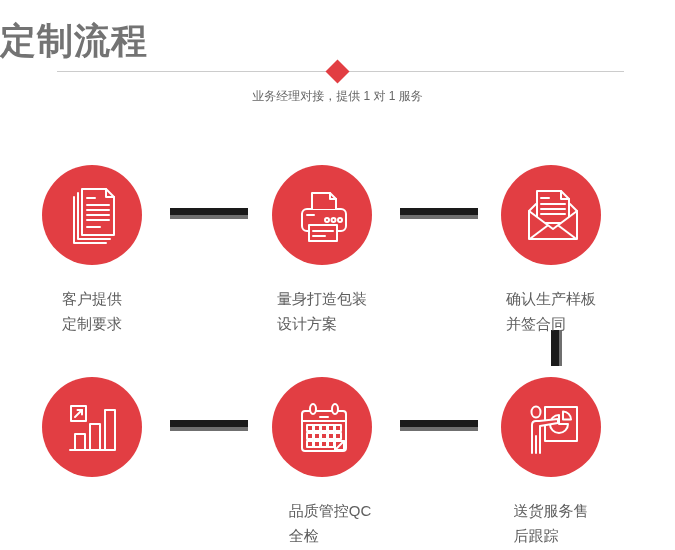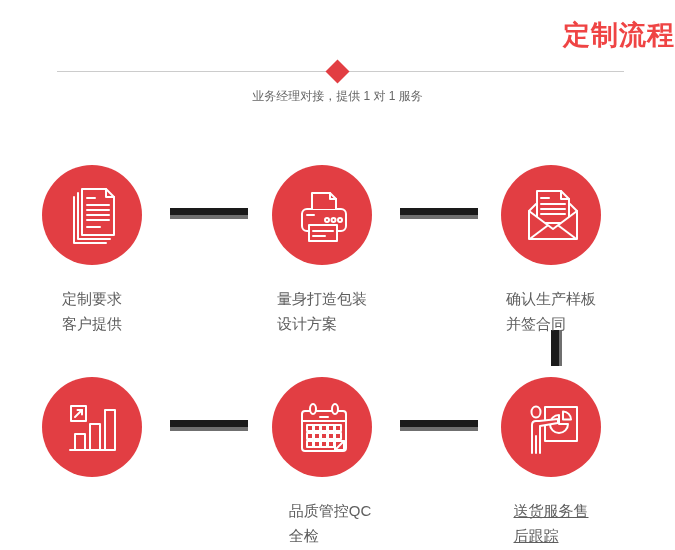--- a/index.html
+++ b/index.html
@@ -1,20 +1,20 @@
 <!DOCTYPE html>
 <html><head>
 <meta charset="utf-8">
 <style>
   html,body{margin:0;padding:0;background:#ffffff;}
   body{font-family:"Liberation Sans","DejaVu Sans",sans-serif;}
   #canvas{position:relative;width:675px;height:550px;background:#ffffff;overflow:hidden;}
 
-  .page-title{position:absolute;top:17px;left:0;width:675px;text-align:right;
-    font-size:27px;font-weight:bold;color:#ef4444;letter-spacing:1px;}
+  .page-title{position:absolute;top:17px;left:0;width:675px;text-align:left;
+    font-size:36px;font-weight:bold;color:#737373;letter-spacing:1px;}
   .divider{position:absolute;top:71px;left:57px;width:567px;height:1px;background:#cccccc;}
   .diamond{position:absolute;top:63px;left:329px;width:17px;height:17px;background:#e23e43;transform:rotate(45deg);}
   .subtitle{position:absolute;top:88px;left:0;width:675px;text-align:center;font-size:12px;color:#666666;}
 
   .circle{position:absolute;width:100px;height:100px;border-radius:50%;background:#e23e43;}
   .circle svg{position:absolute;left:20px;top:20px;}
   .step-label{position:absolute;transform:translateX(-50%);text-align:left;
     font-size:15px;line-height:25px;color:#5e5e5e;white-space:nowrap;}
 
   .conn-h{position:absolute;width:78px;height:11px;}
@@ -70,22 +70,22 @@
         <line x1="25" y1="13" x2="33" y2="13"></line>
         <line x1="25" y1="20" x2="47" y2="20"></line>
         <line x1="25" y1="25" x2="47" y2="25"></line>
         <line x1="25" y1="30" x2="47" y2="30"></line>
         <line x1="25" y1="35" x2="47" y2="35"></line>
         <line x1="25" y1="42" x2="38" y2="42"></line>
       </g>
     </svg>
   </div>
   <div class="step-label" style="left:92px;top:286px;">
+    <div>客户提供</div>
     <div>定制要求</div>
-    <div>客户提供</div>
   </div>
 
   <div class="circle" style="left:272px;top:165px;">
     <svg width="60" height="60" viewBox="0 0 60 60">
       <g class="icon-stroke">
         <rect x="10" y="24" width="44" height="22" rx="5"></rect>
         <path d="M20,24 V8 H38 L44,14 V24" class="icon-fillred"></path>
         <path d="M38,8 V14 H44"></path>
         <line x1="15" y1="30" x2="22" y2="30"></line>
         <circle cx="35" cy="35" r="2"></circle>
@@ -175,18 +175,18 @@
       <g class="icon-stroke">
         <rect x="24" y="10" width="32" height="34"></rect>
         <path d="M38,18 A9,9 0 1 0 47,27 L38,27 Z" class="icon-fillred"></path>
         <path d="M42,14.5 A8,8 0 0 1 50,22.5 L42,22.5 Z" class="icon-fillred"></path>
         <ellipse cx="15" cy="15" rx="4.5" ry="5.5"></ellipse>
         <path d="M11,56 L11,28 Q11,24 15,24 L18,24 L37,22 L37,26 L19,29 L19,56" class="icon-fillred"></path>
         <line x1="15" y1="56" x2="15" y2="39"></line>
       </g>
     </svg>
   </div>
-  <div class="step-label" style="left:551px;top:498px;text-decoration:underline;">
+  <div class="step-label" style="left:551px;top:498px;">
     <div>送货服务售</div>
     <div>后跟踪</div>
   </div>
 
 </div>
 
 </body></html>

